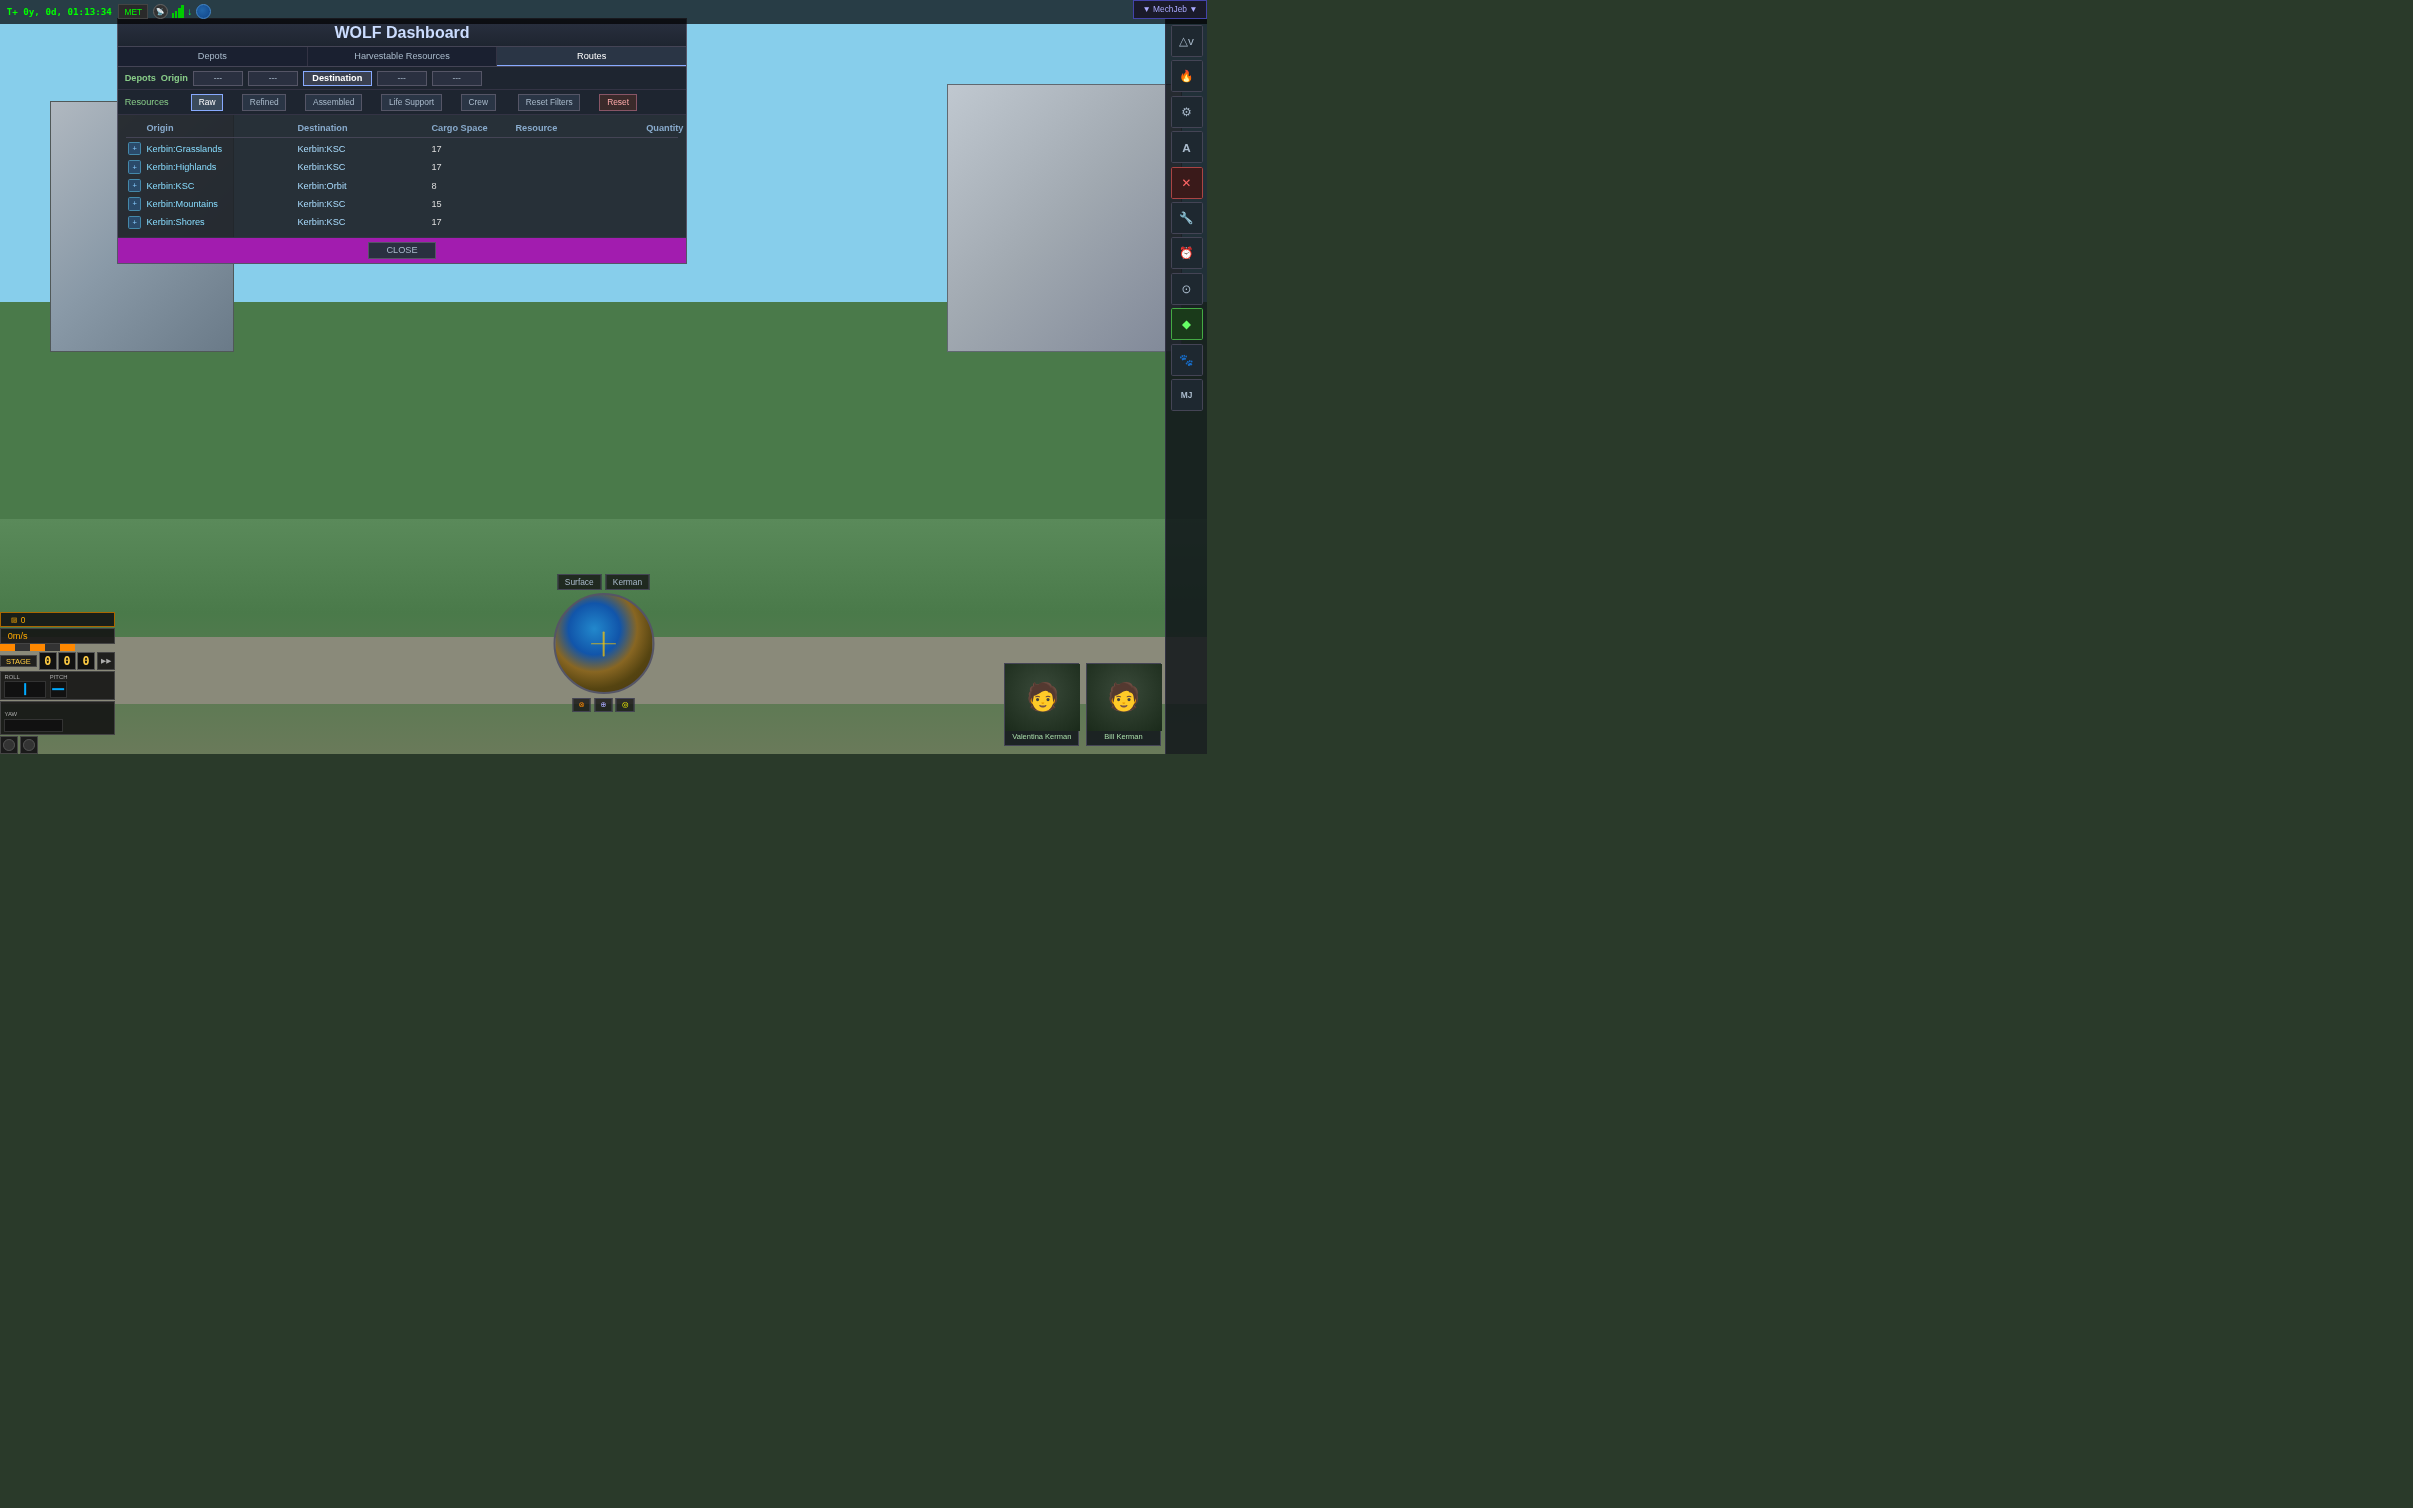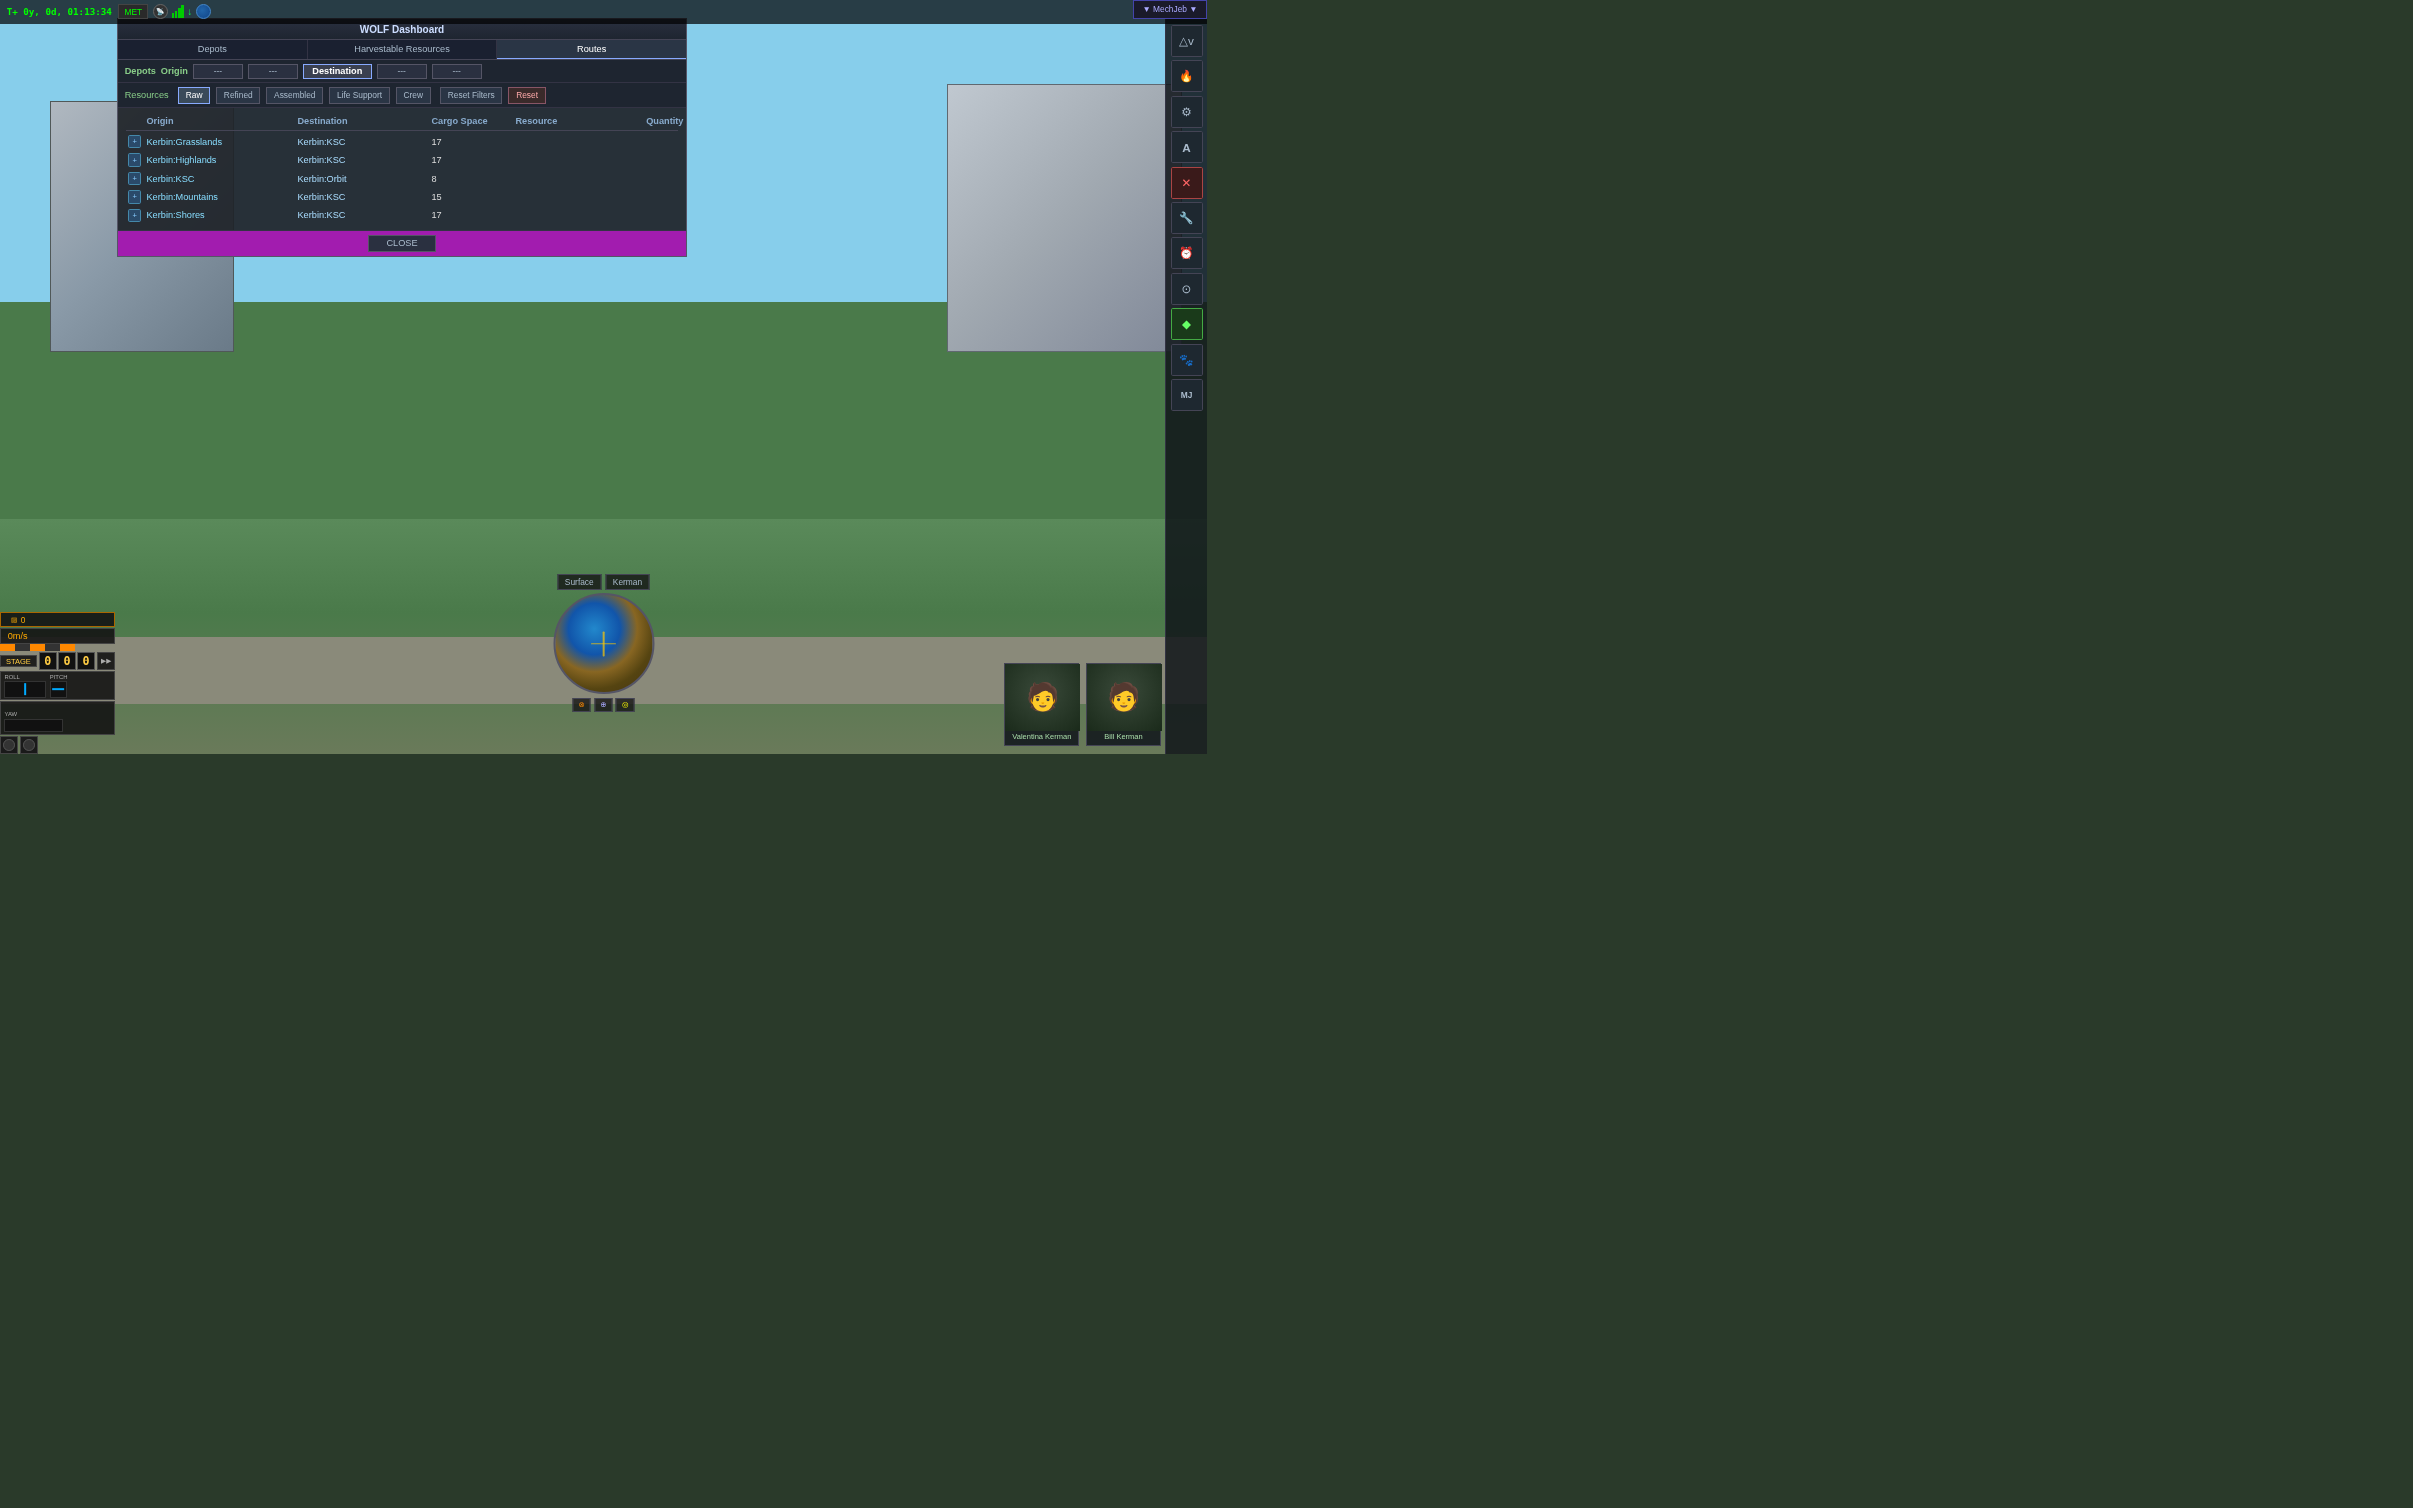--- a/index.html
+++ b/index.html
@@ -133,21 +133,21 @@
       border: 0.8px solid #556;
       z-index: 50;
     }
 
     .wolf-title-bar {
       background: linear-gradient(180deg, #2a3040 0%, #1e2530 100%);
       text-align: center;
       padding: 4.2px;
       border-bottom: 0.8px solid #445;
       color: #ccddff;
-      font-size: 10px;
+      font-size: 16px;
       font-weight: bold;
     }
 
     
     .wolf-tabs {
       display: flex;
       background: #1a2030;
       border-bottom: 0.8px solid #445;
     }
 
@@ -204,21 +204,21 @@
       padding: 1.7px 8.4px;
     }
 
     
     .resource-bar {
       display: flex;
       align-items: center;
       padding: 3.4px 6.7px;
       background: #1e2530;
       border-bottom: 0.8px solid #334;
-      gap: 6px;
+      gap: 19px;
     }
 
     .res-label {
       color: #88cc88;
       font-size: 9.2px;
       margin-right: 3.4px;
     }
 
     .res-btn {
       background: #2a3545;

